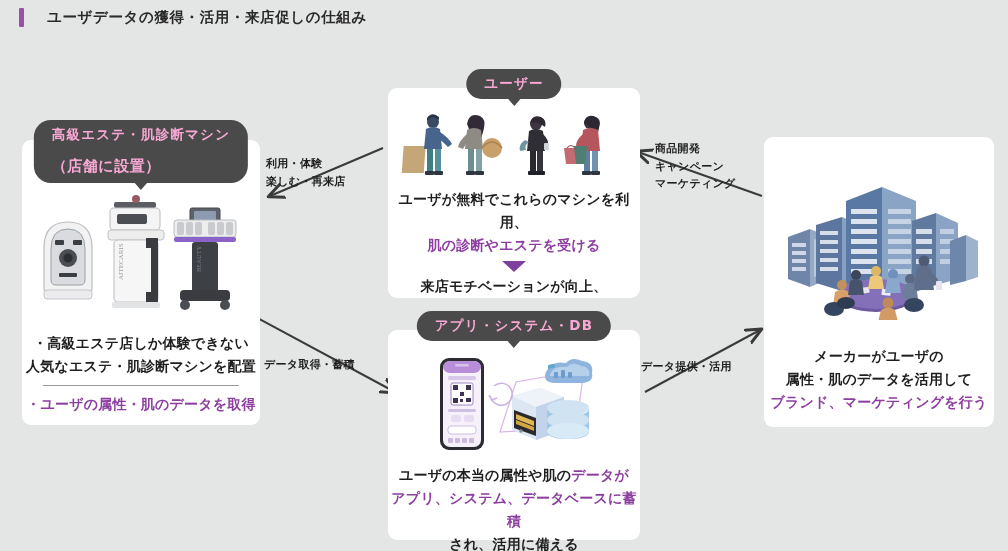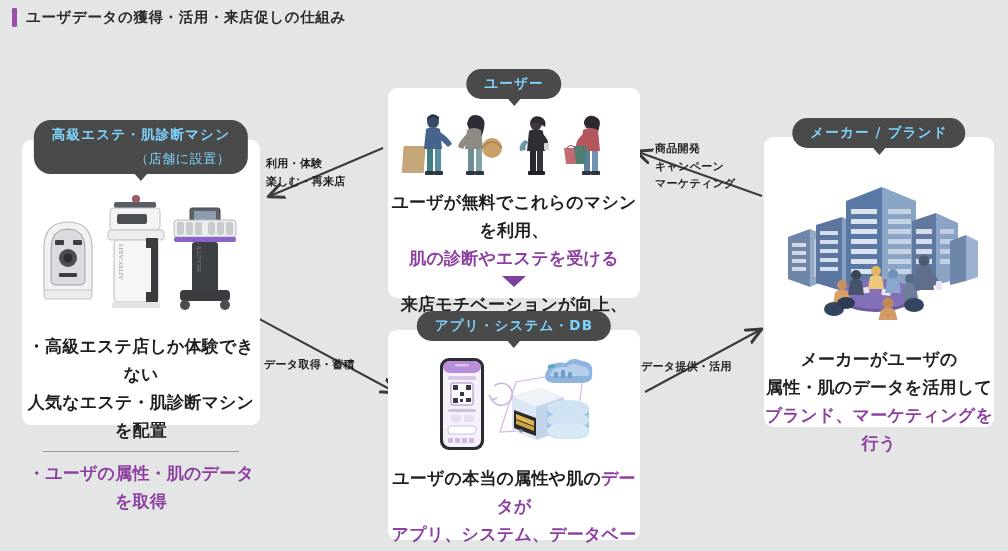--- a/index.html
+++ b/index.html
@@ -6,56 +6,56 @@
   html, body {
     width: 1008px; height: 551px;
     background: #e4e5e5;
     font-family: "DejaVu Sans", "Liberation Sans", sans-serif;
     overflow: hidden;
   }
   #stage { position: relative; width: 1008px; height: 551px; }
 
   
   .title-wrap {
-    position: absolute; left: 12px; top: 8px;
-    display: flex; align-items: center; gap: 9px;
+    position: absolute; left: 19px; top: 8px;
+    display: flex; align-items: center; gap: 23px;
   }
   .title-bar { width: 5px; height: 19px; background: #9b4fa8; border-radius: 1px; }
   .title-text {
     font-size: 14.5px; font-weight: 700; color: #2a2a2a; letter-spacing: 0.6px;
   }
 
   
   .card {
     position: absolute; background: #ffffff; border-radius: 9px;
   }
   .badge {
     position: absolute; left: 50%; transform: translateX(-50%);
-    background: #4a4a4a; color: #7dd3fc;
+    background: #4a4a4a; color: #f9a8d4;
     border-radius: 17px;
     font-size: 13.5px; font-weight: 700; letter-spacing: 1.2px;
     padding: 6px 18px 7px;
-    text-align: right; white-space: nowrap;
+    text-align: left; white-space: nowrap;
     line-height: 1.25;
   }
   .badge .sub {
-    display: block; font-size: 13px; font-weight: 400;
-    letter-spacing: 0.5px; margin-top: 8px;
+    display: block; font-size: 15px; font-weight: 700;
+    letter-spacing: 0.5px; margin-top: 14px;
   }
   .badge::after {
     content: ""; position: absolute; left: 50%; bottom: -7px;
     transform: translateX(-50%);
     border-left: 7px solid transparent;
     border-right: 7px solid transparent;
     border-top: 8px solid #4a4a4a;
   }
 
   .caption {
     position: absolute; left: 0; right: 0;
-    text-align: center; font-size: 17px; font-weight: 700;
+    text-align: center; font-size: 14px; font-weight: 700;
     color: #1f1f1f; line-height: 1.65; letter-spacing: 0.2px;
   }
   .pp { color: #8d3fa0; }
   .tri-down {
     width: 0; height: 0; margin: 4px auto 3px;
     border-left: 12px solid transparent;
     border-right: 12px solid transparent;
     border-top: 11px solid #7f3f9c;
   }
   .hr-line {
@@ -335,23 +335,20 @@
     <div class="caption" style="top: 134px;">
       <div>
         <span>ユーザの本当の属性や肌の</span><span class="pp">データが</span>
       </div>
       <div class="pp">アプリ、システム、データベースに蓄積</div>
       <div>され、活用に備える</div>
     </div>
   </div>
 
   <div class="card" id="card-maker">
-    <div class="badge" id="badge-maker">
-      <span>メーカー / ブランド</span>
-    </div>
 
     <div class="illus" id="illus-build">
       <svg width="230" height="145" viewBox="0 0 230 145">
 
         <g>
           <path d="M24,62 L46,54 L46,112 L24,104 Z" fill="#6f86a8"></path>
           <path d="M46,54 L60,60 L60,106 L46,112 Z" fill="#93a9c6"></path>
           <g fill="#dfe7f1" opacity="0.85">
             <rect x="28" y="68" width="14" height="4"></rect>
               <rect x="28" y="76" width="14" height="4"></rect>

